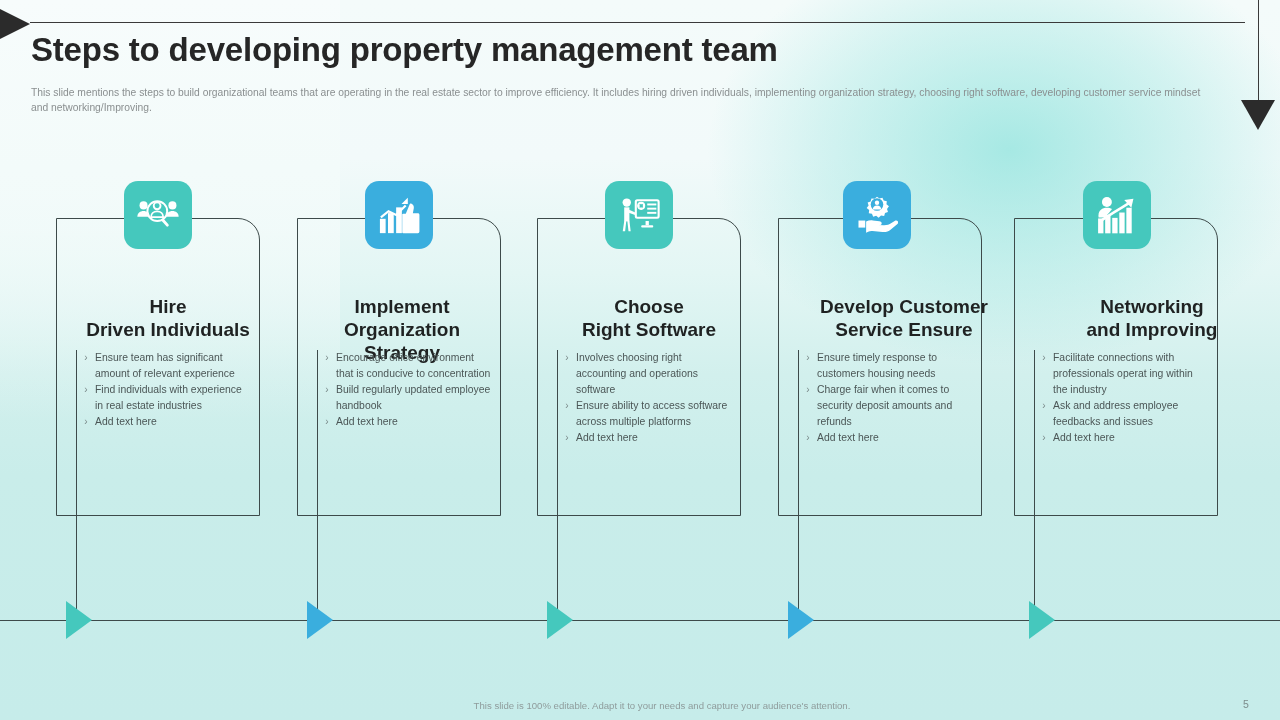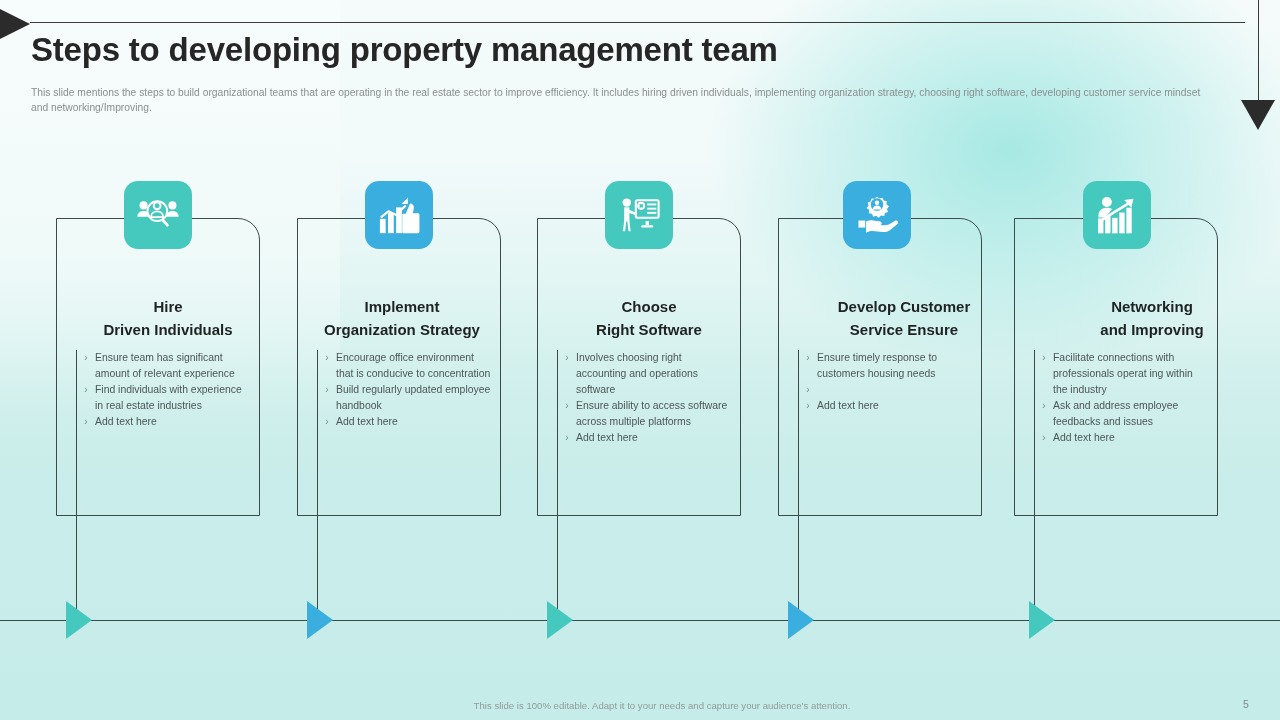--- a/index.html
+++ b/index.html
@@ -91,21 +91,21 @@
     position:absolute;
     width:68px; height:68px;
     border-radius:14px;
     display:flex; align-items:center; justify-content:center;
   }
   .icon-box svg { width:42px; height:42px; display:block; }
 
   .card-title {
     position:absolute;
     text-align:center;
-    font-size:15px; font-weight:bold; color:#1f2222;
+    font-size:19px; font-weight:bold; color:#1f2222;
     line-height:23px;
     font-family:"Liberation Sans", sans-serif;
     padding-left:20px;
   }
   .bullets {
     position:absolute;
     border-left:1.1px solid #3d4a4a;
     padding-left:0px;
   }
   .bullet {
@@ -267,20 +267,21 @@
         <div>Develop Customer</div>
         <div>Service Ensure</div>
       </div>
       <div class="bullets" style="left: 798px; top: 350px; width: 174px; height: 270px;">
         <div class="bullet">
           <span class="chev">›</span>
           <span class="btxt">Ensure timely response to customers housing needs</span>
         </div>
         <div class="bullet">
           <span class="chev">›</span>
+          <span class="btxt">Charge fair when it comes to security deposit amounts and refunds</span>
         </div>
         <div class="bullet">
           <span class="chev">›</span>
           <span class="btxt">Add text here</span>
         </div>
       </div>
       <div class="connector" style="left: 798px; top: 350px; height: 270px;"></div>
       <div class="card" style="left: 1014px; top: 218px; width: 204px; height: 298px;"></div>
       <div class="icon-box" style="left: 1083px; top: 181px; background: rgb(69, 200, 189);">
         <svg viewBox="0 0 44 42" fill="#ffffff">

